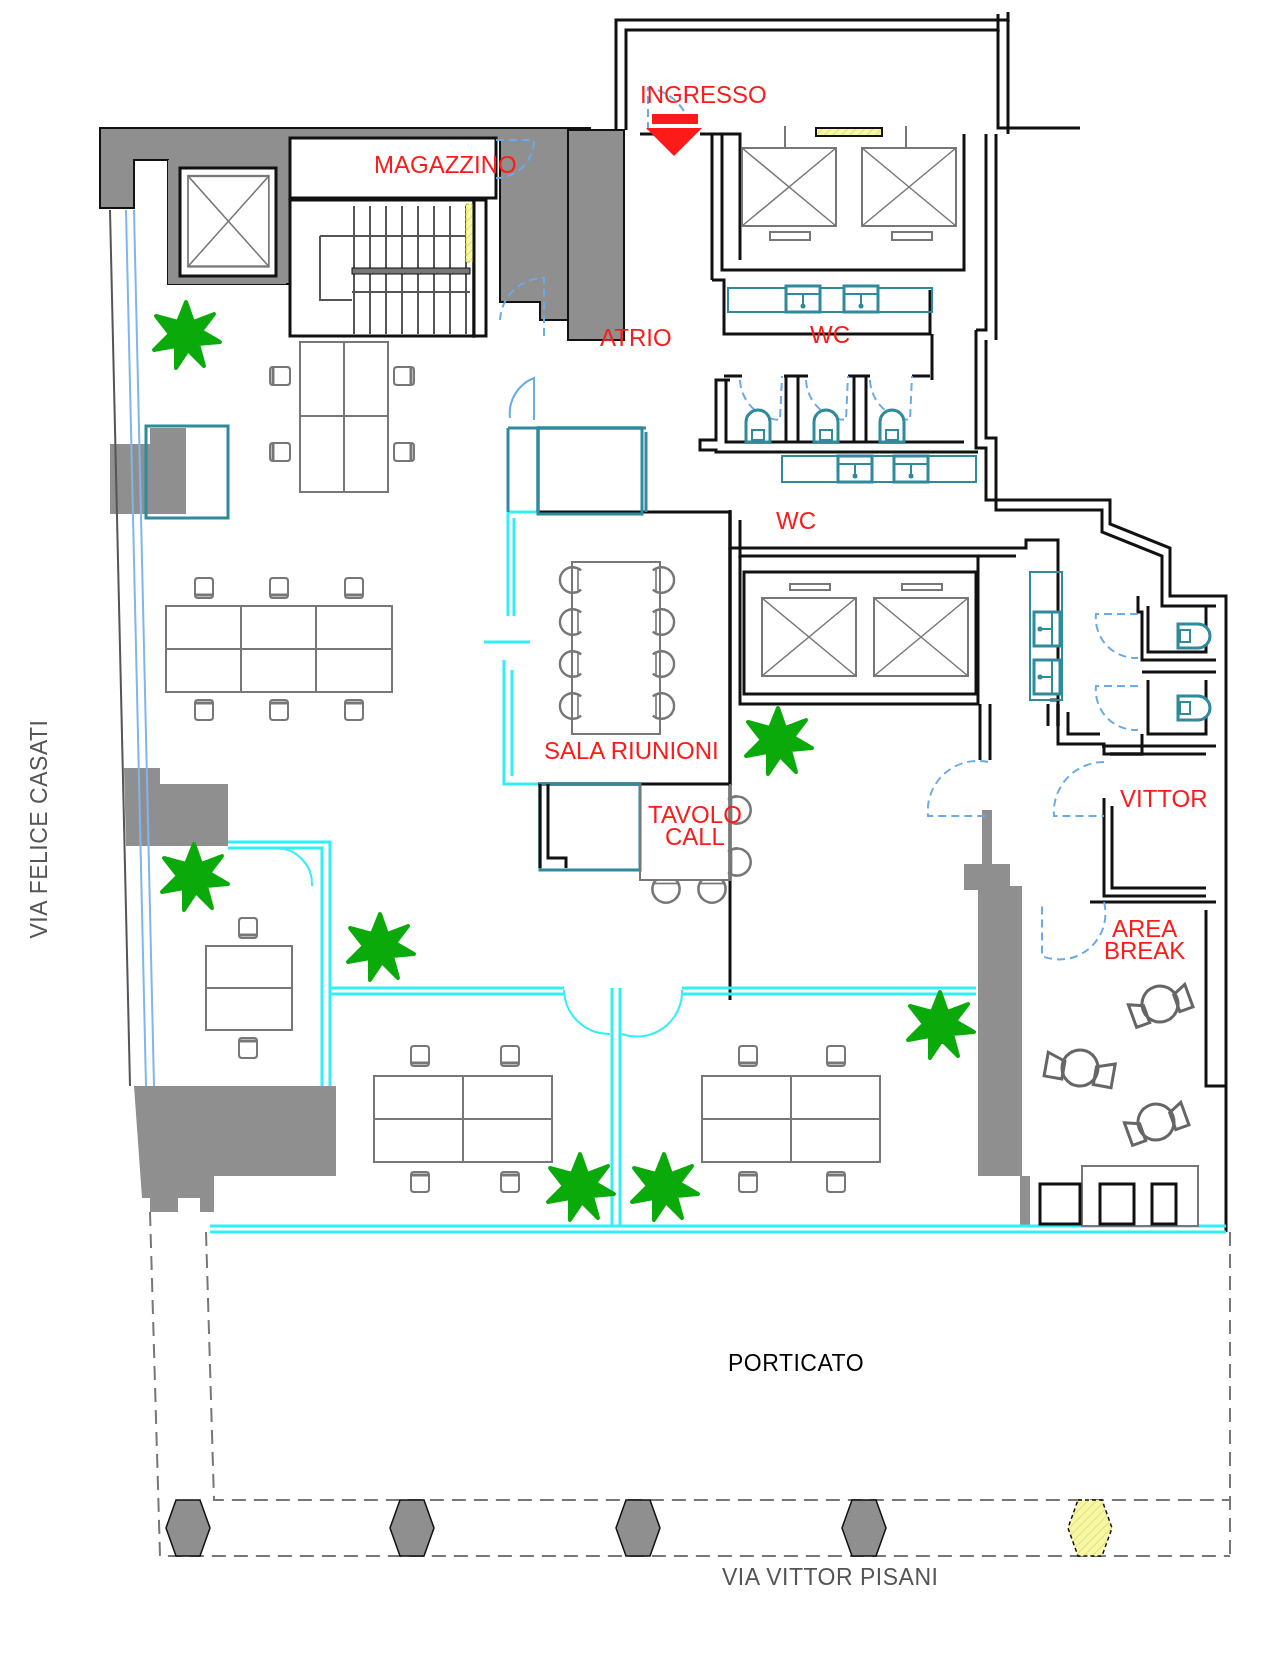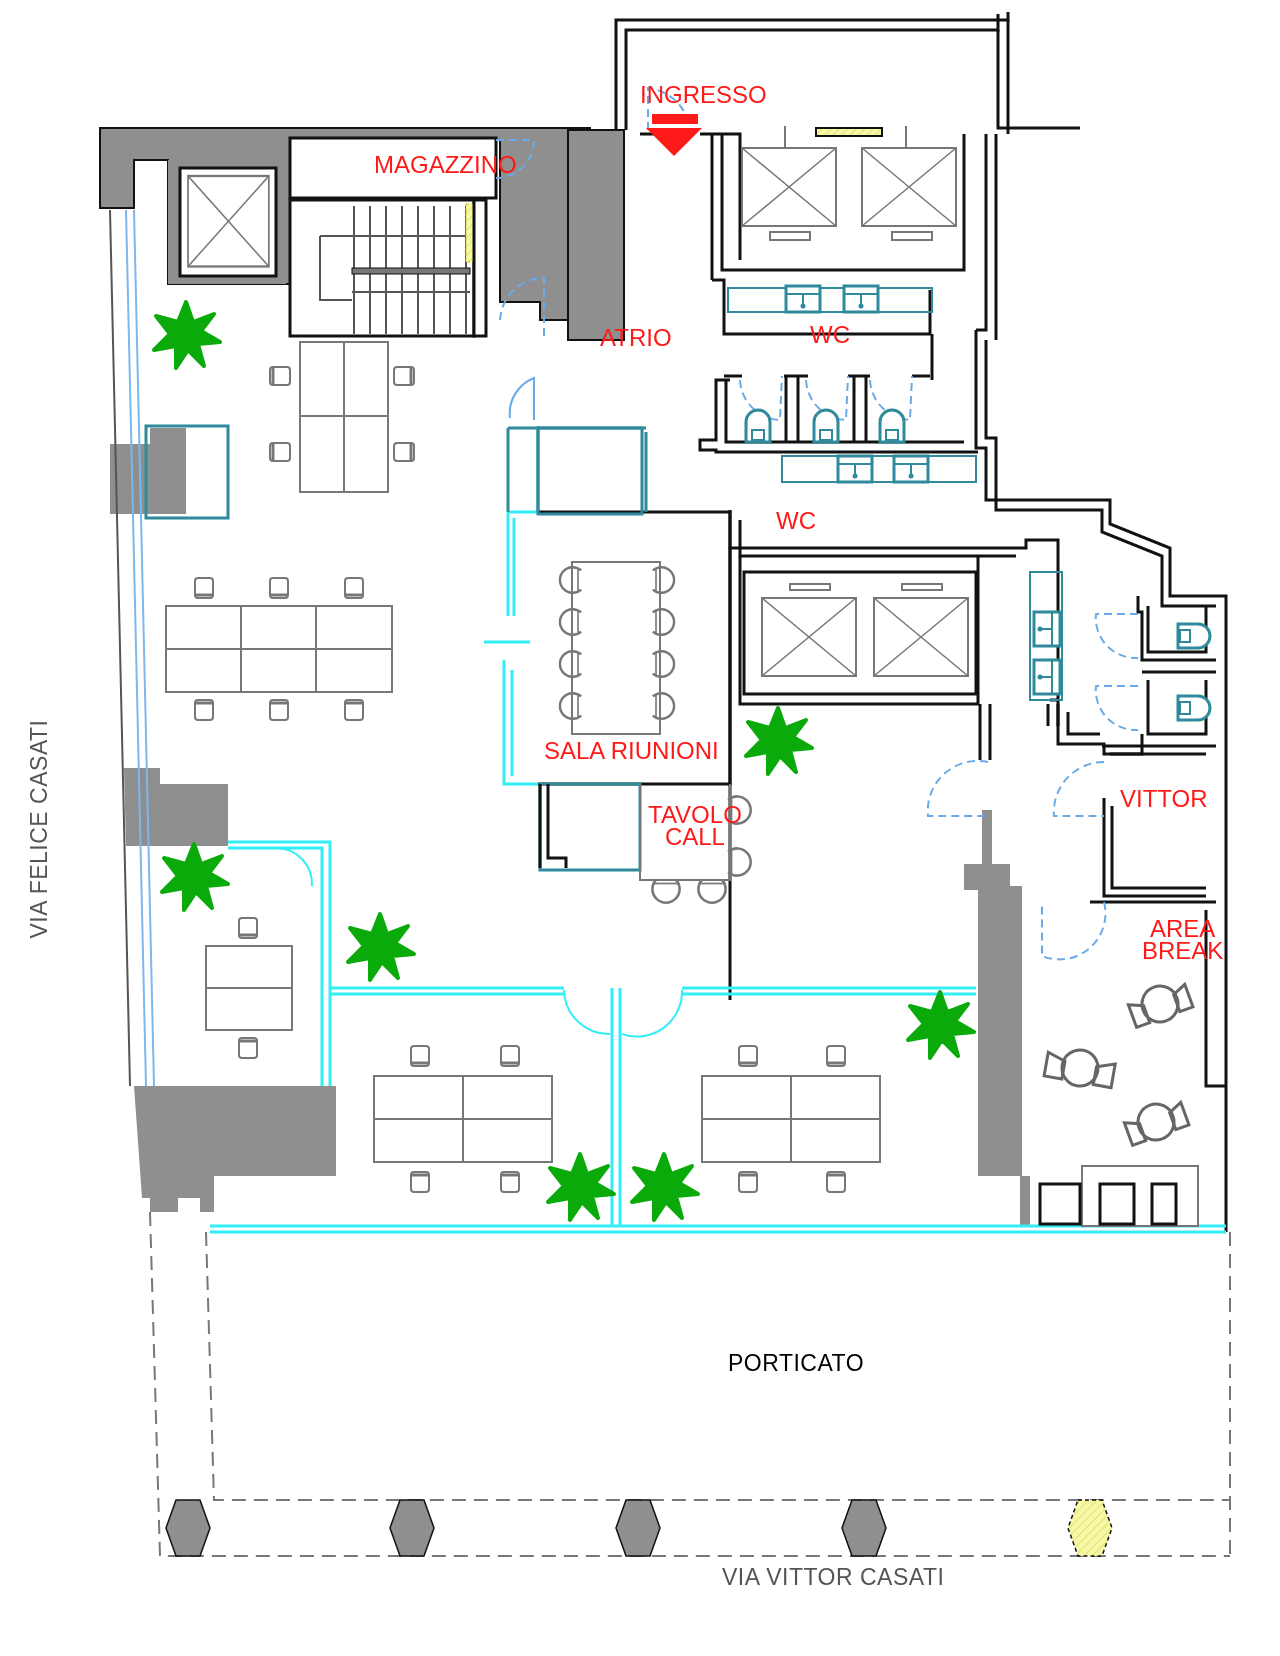--- a/index.html
+++ b/index.html
@@ -341,19 +341,19 @@
 <div class="room-label" style="left:374px;top:154px;">MAGAZZINO</div>
 <div class="room-label" style="left:600px;top:327px;">ATRIO</div>
 <div class="room-label" style="left:810px;top:324px;">WC</div>
 <div class="room-label" style="left:776px;top:510px;">WC</div>
 <div class="room-label" style="left:544px;top:740px;">SALA RIUNIONI</div>
 <div class="room-label" style="left:640px;top:804px;margin-left:8px;">
   <div>TAVOLO</div>
   <div>CALL</div>
 </div>
 <div class="room-label" style="left:1120px;top:788px;">VITTOR</div>
-<div class="room-label" style="left:1104px;top:918px;margin-left:38px;">
+<div class="room-label" style="left:1104px;top:918px;">
   <div>AREA</div>
   <div>BREAK</div>
 </div>
 <div class="street-label" style="left:728px;top:1350px;color:#000000;">PORTICATO</div>
-<div class="street-label" style="left:722px;top:1564px;">VIA VITTOR CASATI</div>
+<div class="street-label" style="left:722px;top:1564px;">VIA VITTOR PISANI</div>
 <div class="street-label vert" style="left:-66px;top:820px;width:210px;">VIA FELICE CASATI</div>
 
 </body></html>

